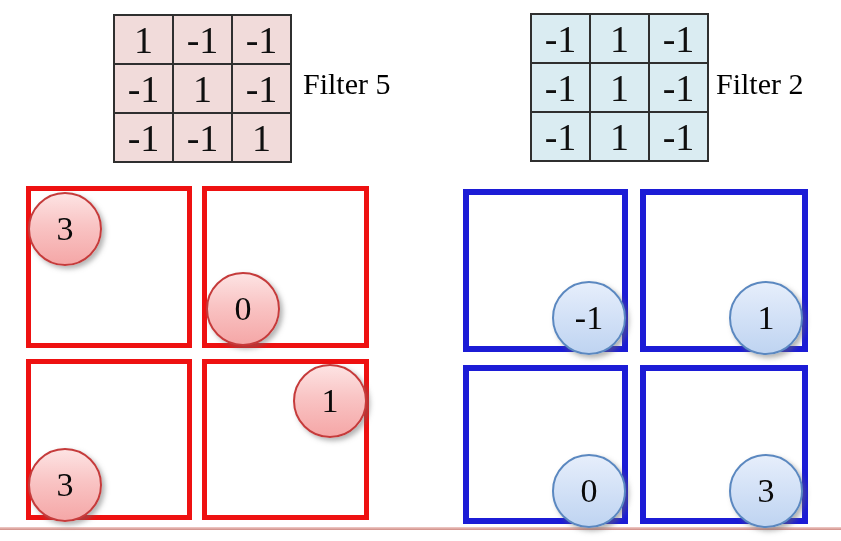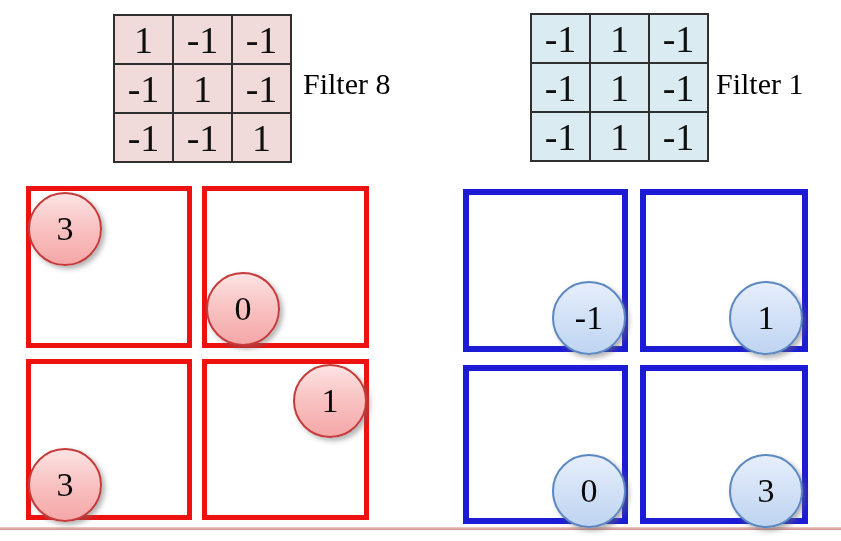--- a/index.html
+++ b/index.html
@@ -83,42 +83,42 @@
         <td>1</td>
         <td>-1</td>
       </tr>
       <tr>
         <td>-1</td>
         <td>-1</td>
         <td>1</td>
       </tr>
     </tbody>
   </table>
-  <div class="filter-label" id="filter1-label">Filter 8</div>
+  <div class="filter-label" id="filter1-label">Filter 5</div>
 
   <table class="filter-table" id="filter2-table">
     <tbody>
       <tr>
         <td>-1</td>
         <td>1</td>
         <td>-1</td>
       </tr>
       <tr>
         <td>-1</td>
         <td>1</td>
         <td>-1</td>
       </tr>
       <tr>
         <td>-1</td>
         <td>1</td>
         <td>-1</td>
       </tr>
     </tbody>
   </table>
-  <div class="filter-label" id="filter2-label">Filter 1</div>
+  <div class="filter-label" id="filter2-label">Filter 2</div>
 
   <div class="sq red" id="rsq1"></div>
   <div class="sq red" id="rsq2"></div>
   <div class="sq red" id="rsq3"></div>
   <div class="sq red" id="rsq4"></div>
 
   <div class="sq blue" id="bsq1"></div>
   <div class="sq blue" id="bsq2"></div>
   <div class="sq blue" id="bsq3"></div>
   <div class="sq blue" id="bsq4"></div>

